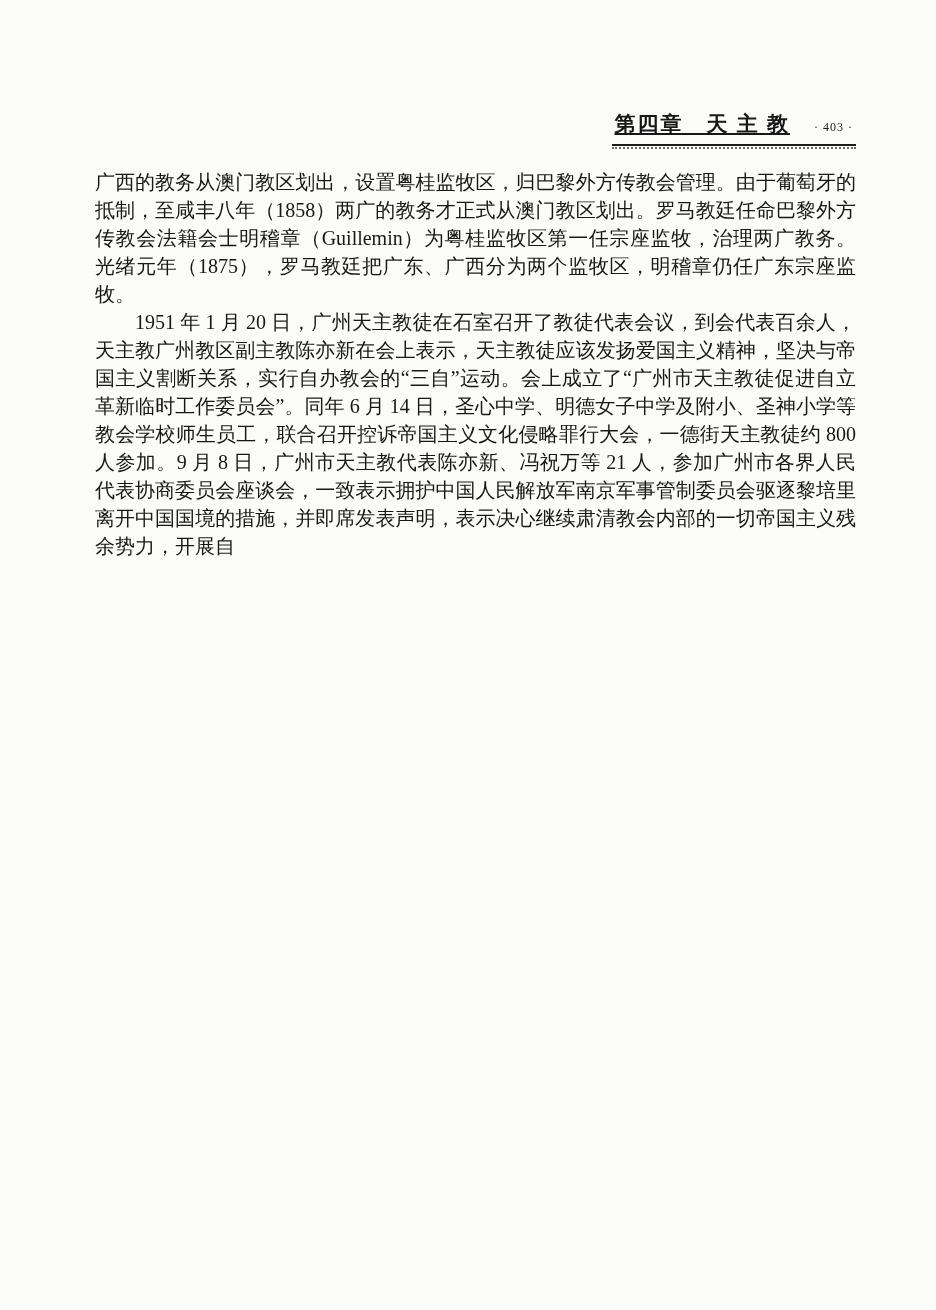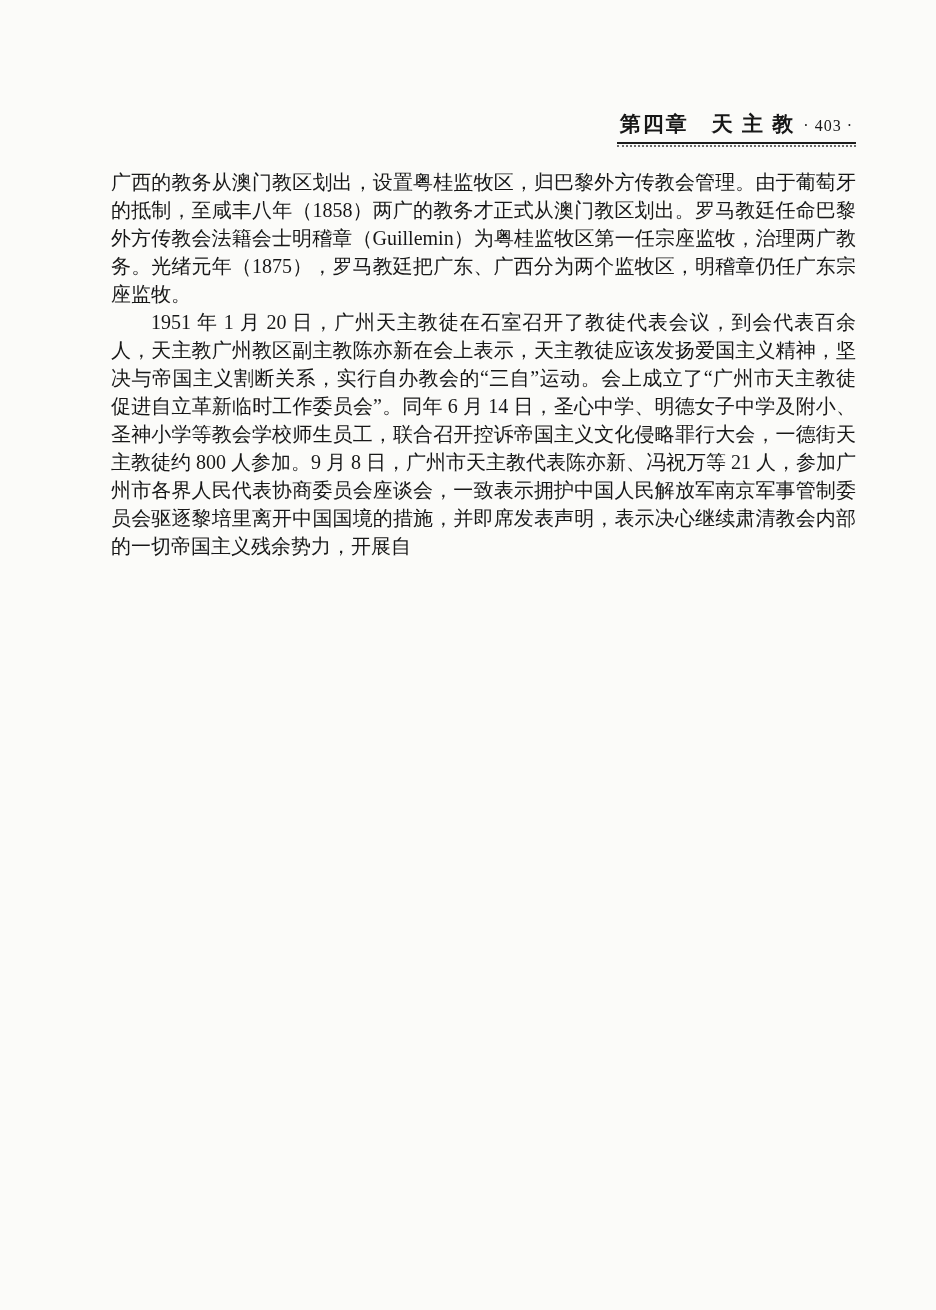--- a/index.html
+++ b/index.html
@@ -35,31 +35,31 @@
     content: "";
     position: absolute;
     left: 0;
     right: 0;
     bottom: -5px;
     border-bottom: 2px dotted #6a6a6a;
   }
   .chapter {
     font-weight: bold;
     letter-spacing: 2px;
+    text-decoration: underline;
   }
   .pagenum {
-    margin-left: 8px;
-    font-size: 16px;
+    margin-left: 24px;
+    font-size: 12px;
     letter-spacing: 1px;
   }
   .body-text {
     margin-top: 20px;
     text-align: justify;
     text-justify: inter-ideograph;
-    margin-left: 16px;
   }
   .para {
     margin: 0;
     font-size: 20px;
     line-height: 28px;
     text-indent: 2em;
     word-break: break-all;
   }
   .para.no-indent {
     text-indent: 0;

